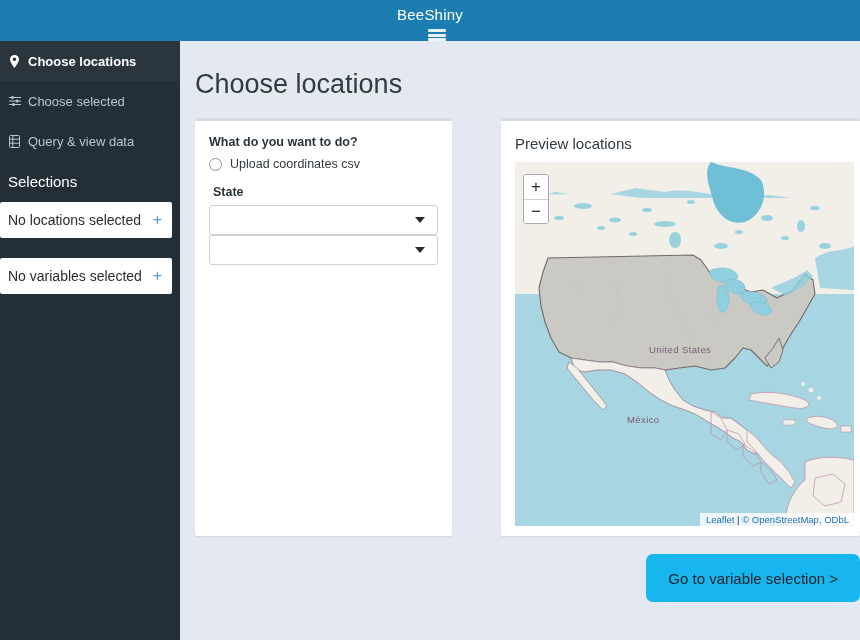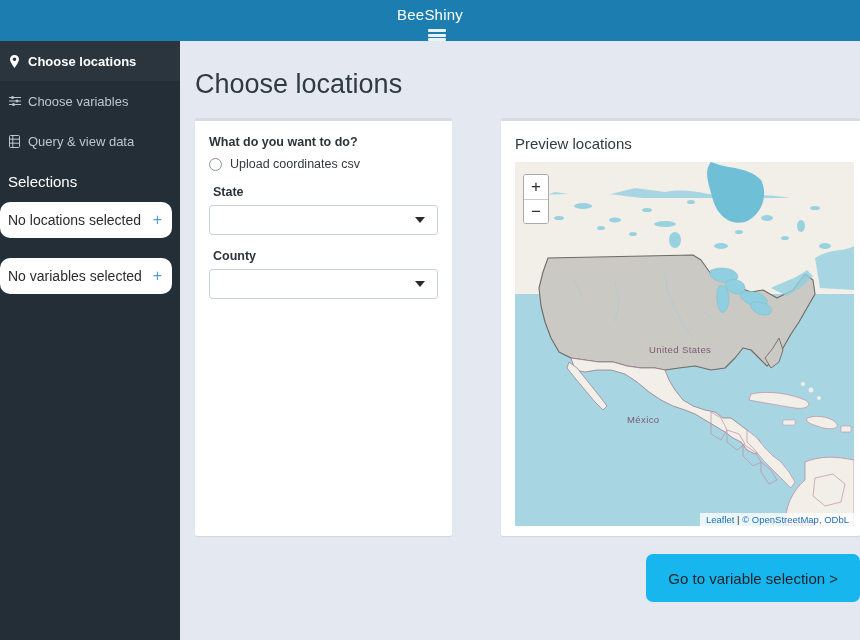--- a/index.html
+++ b/index.html
@@ -49,21 +49,21 @@
     color: inherit;
   }
   .nav-ico svg { display: block; }
 
   .sel-title {
     color: #ffffff; font-size: 15px;
     padding: 12px 0 6px 8px;
   }
   .sel-card {
     margin: 6px 8px 0 0; height: 36px;
-    background: #ffffff; border-radius: 10px;
+    background: #ffffff; border-radius: 2px;
     display: flex; align-items: center; justify-content: space-between;
     padding: 0 10px 0 8px;
     font-size: 14px; color: #2b2b2b; cursor: pointer;
   }
   .sel-card + .sel-card { margin-top: 20px; }
   .sel-plus { color: #4f9fd4; font-size: 16px; padding-left: 4px; }
 
   
   .main {
     position: absolute; top: 41px; left: 180px;
@@ -188,21 +188,21 @@
             <g stroke="currentColor" stroke-width="1.1" fill="none">
               <path d="M0 2.5h12M0 6h12M0 9.5h12"></path>
             </g>
             <g fill="currentColor">
               <circle cx="3.5" cy="2.5" r="1.5"></circle>
               <circle cx="8" cy="6" r="1.5"></circle>
               <circle cx="4.5" cy="9.5" r="1.5"></circle>
             </g>
           </svg>
       </span>
-      <span>Choose variables</span>
+      <span>Choose selected</span>
     </div>
 
     <div class="nav-item">
       <span class="nav-ico">
         <svg width="11" height="13" viewBox="0 0 11 13">
             <g fill="none" stroke="currentColor" stroke-width="1">
               <rect x="0.5" y="0.5" width="10" height="12" rx="1"></rect>
               <path d="M0.5 4.2h10M0.5 8.2h10M3.8 0.5v12"></path>
             </g>
           </svg>
@@ -236,21 +236,20 @@
         <div class="radio-row">
           <span class="radio"></span>
           <span class="radio-lbl">Upload coordinates csv</span>
         </div>
 
         <div class="field-label">State</div>
         <div class="select">
           <span class="caret"></span>
         </div>
 
-        <div class="field-label">County</div>
         <div class="select">
           <span class="caret"></span>
         </div>
       </div>
 
       <div class="card map-card">
         <div class="map-title">Preview locations</div>
 
         <div class="map-box">
 

